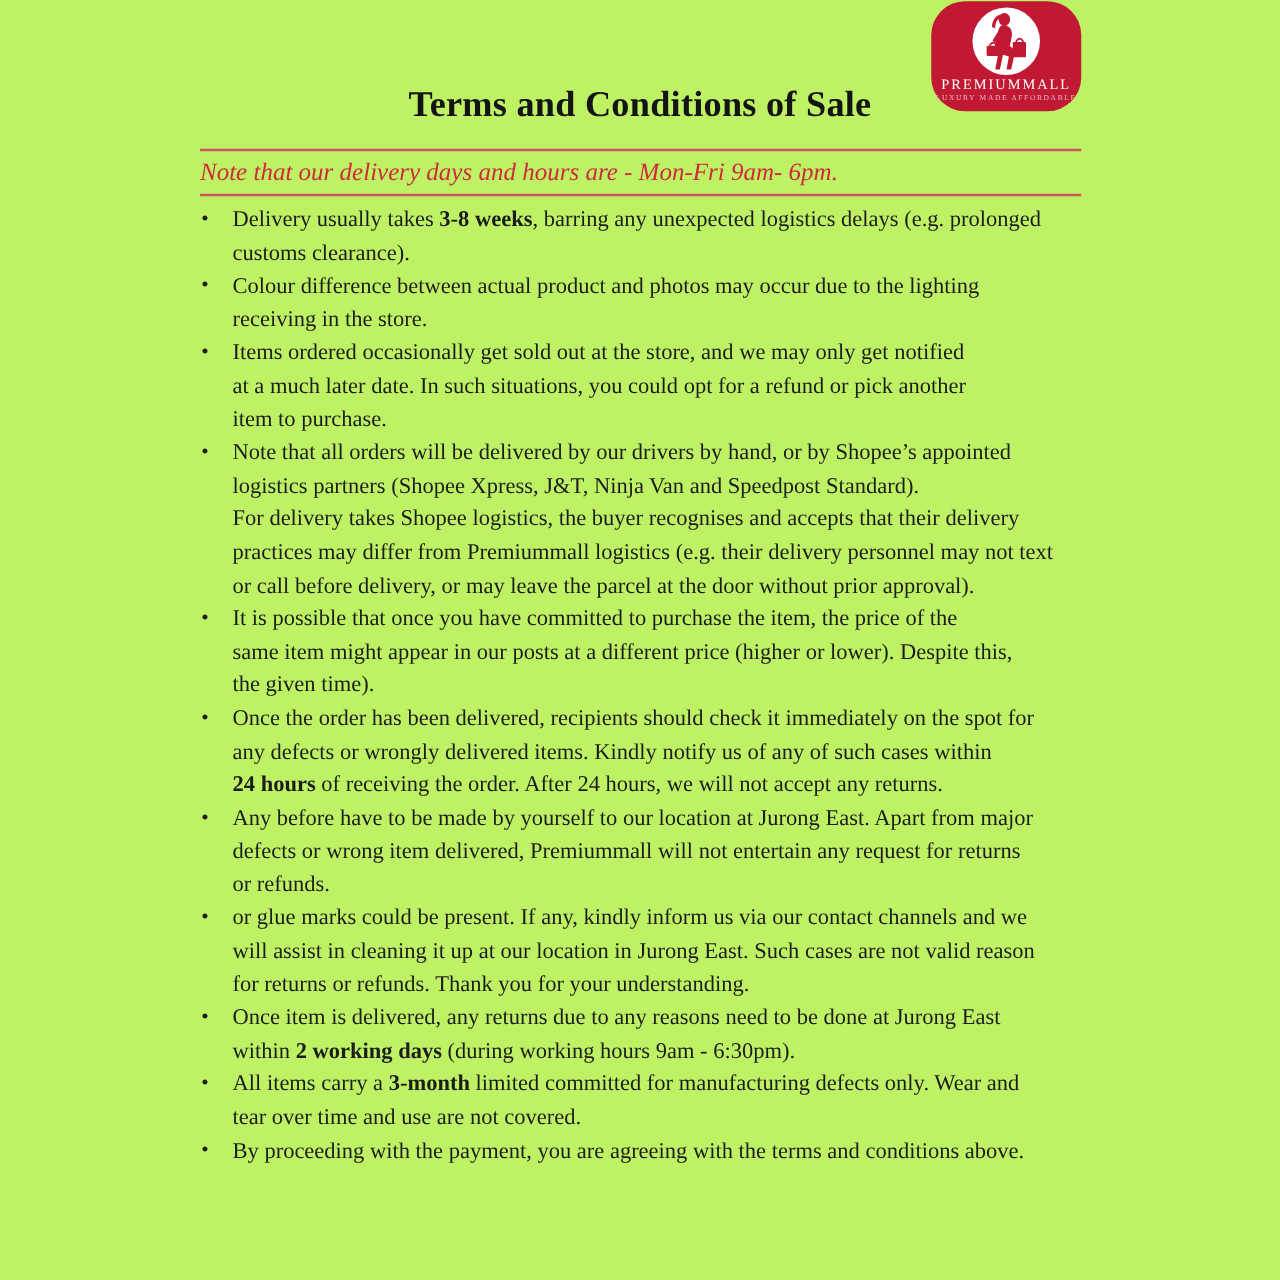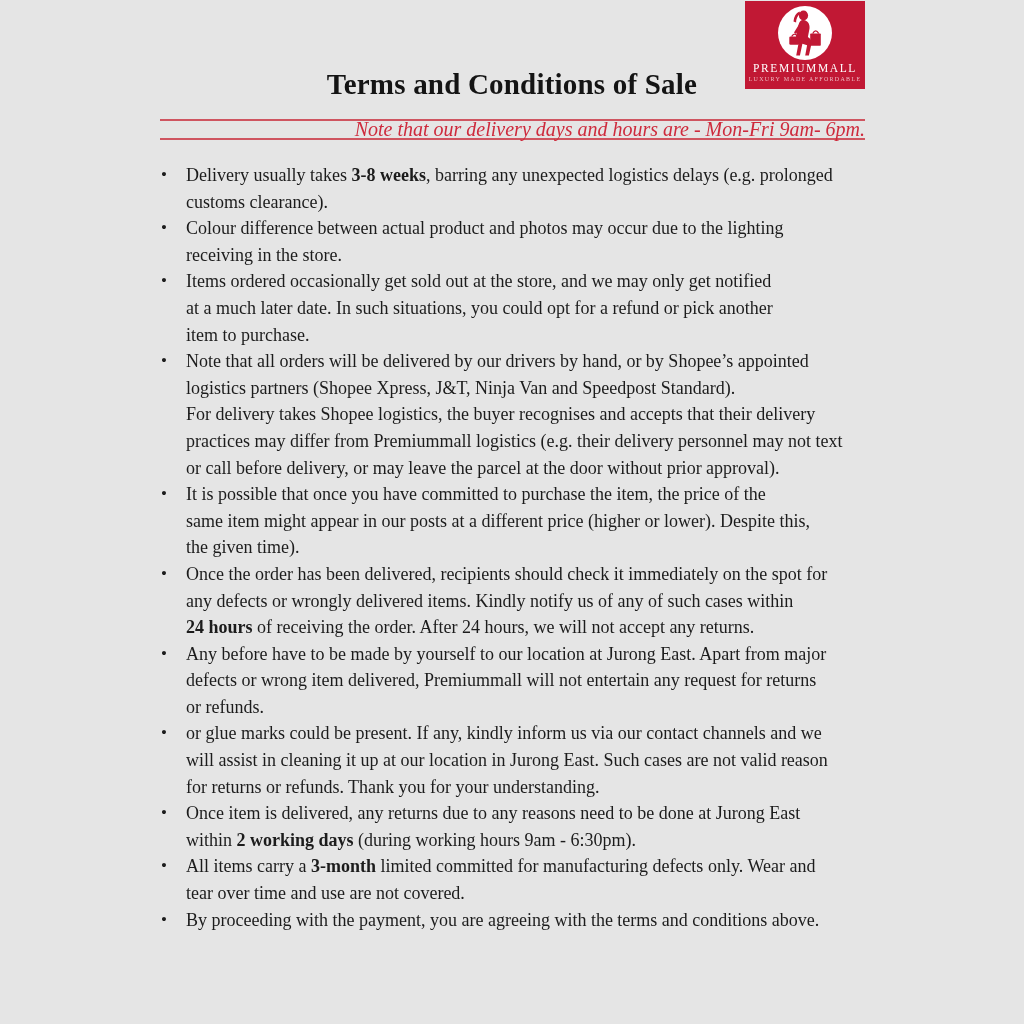--- a/index.html
+++ b/index.html
@@ -7,21 +7,21 @@
     --note-red: #ce2a3c;
     --rule-red: #cf5560;
     --ink: #1c1c1c;
   }
   * { margin: 0; padding: 0; box-sizing: border-box; }
   html, body { background: #ffffff; }
   .page {
     position: relative;
     width: 1024px;
     height: 1024px;
-    background: #e5e5e5;
+    background: #bef264;
     font-family: "Liberation Serif", serif;
     overflow: hidden;
   }
   .title {
     position: absolute;
     top: 68px;
     left: 0;
     width: 1024px;
     text-align: center;
     font-weight: bold;
@@ -33,20 +33,21 @@
     position: absolute;
     top: 1px;
     left: 745px;
     width: 120px;
     height: 88px;
     background: var(--logo-red, #c11834);
     display: flex;
     flex-direction: column;
     align-items: center;
     justify-content: flex-start;
+    border-radius: 27px;
   }
   .logo-figure {
     width: 56px;
     height: 56px;
     margin-top: 4px;
     color: var(--logo-red, #c11834);
   }
   .brand-name {
     color: #ffffff;
     font-size: 11.5px;
@@ -60,26 +61,26 @@
     font-size: 6px;
     letter-spacing: 1.3px;
     line-height: 8px;
     white-space: nowrap;
   }
   .note-band {
     position: absolute;
     top: 119px;
     left: 160px;
     width: 705px;
-    height: 21px;
+    height: 38px;
     border-top: 2px solid var(--rule-red, #cf5560);
     border-bottom: 2px solid var(--rule-red, #cf5560);
     display: flex;
     align-items: center;
-    justify-content: flex-end;
+    justify-content: flex-start;
   }
   .note-text {
     font-style: italic;
     font-size: 20px;
     color: var(--note-red, #ce2a3c);
     white-space: nowrap;
   }
   .terms {
     position: absolute;
     top: 162px;

